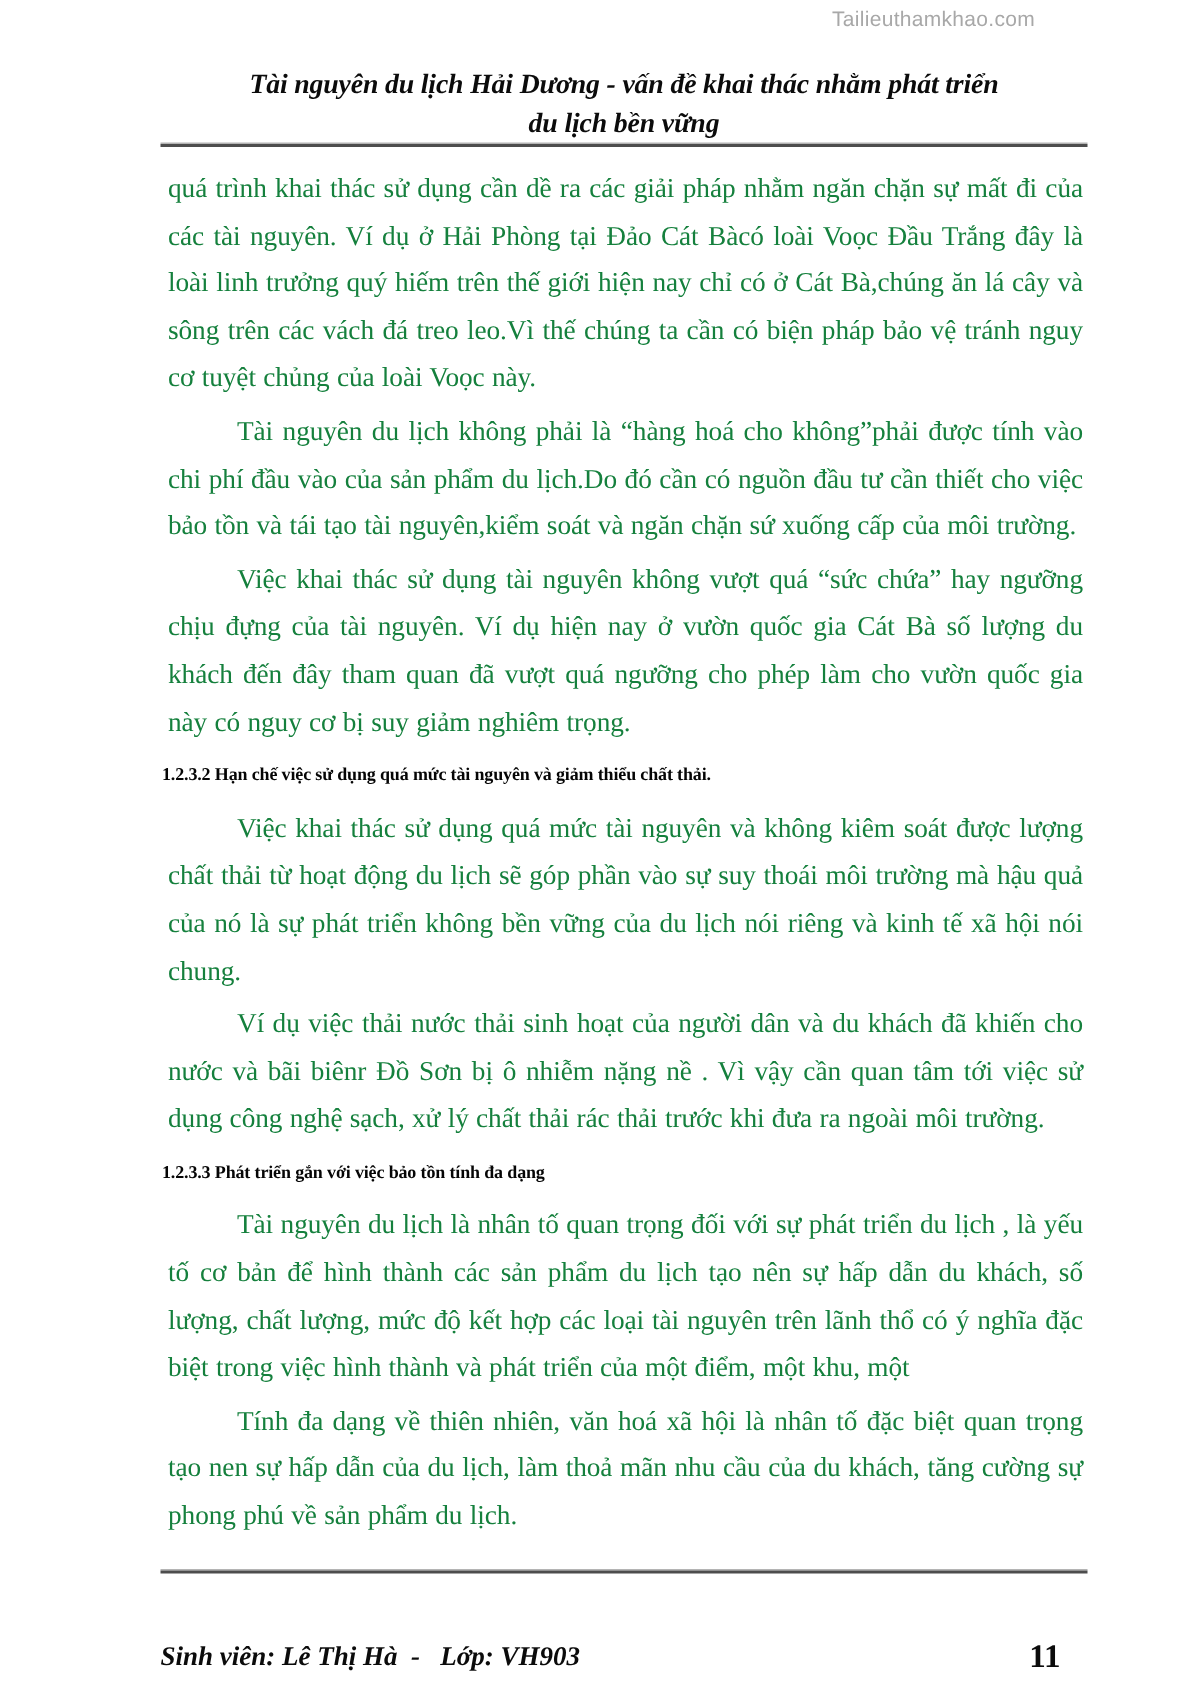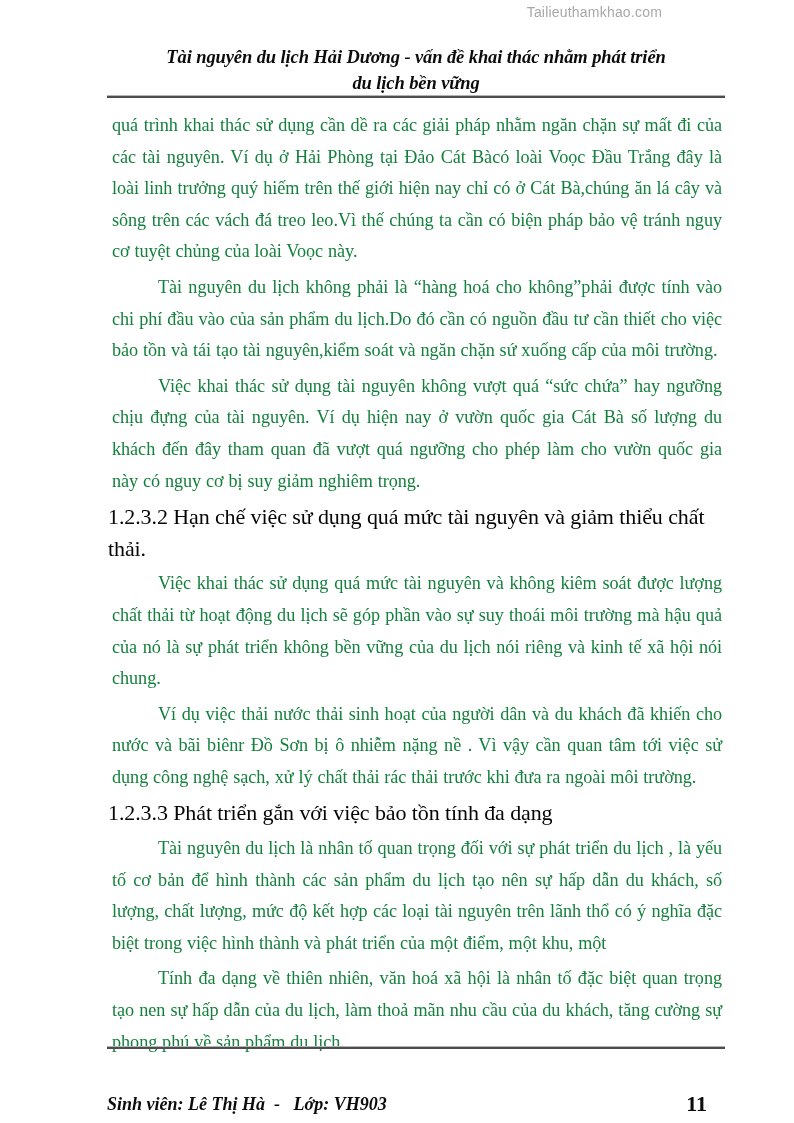--- a/index.html
+++ b/index.html
@@ -17,20 +17,21 @@
     color: #000000;
     -webkit-font-smoothing: antialiased;
   }
 
   .page {
     position: absolute;
     inset: 0;
     width: 684px;
     height: 1123px;
     background: #ffffff;
+    padding-left: 28px;
   }
 
   
   .watermark {
     position: absolute;
     top: 4px;
     right: 22px;
     font-family: "Liberation Sans", "DejaVu Sans", sans-serif;
     font-size: 14px;
     letter-spacing: 0.2px;
@@ -81,23 +82,23 @@
     text-justify: inter-word;
     color: #15803d;
     letter-spacing: -0.05px;
     word-spacing: 0.4px;
   }
   .para.indent {
     text-indent: 46px;
   }
   .heading {
     margin: 0;
-    font-size: 22px;
+    font-size: 12px;
     line-height: 31.6px;
-    font-weight: normal;
+    font-weight: bold;
     text-align: left;
     color: #050505;
     letter-spacing: -0.1px;
   }
 
   
   .footer-rule {
     position: absolute;
     top: 1046px;
     left: 107px;

